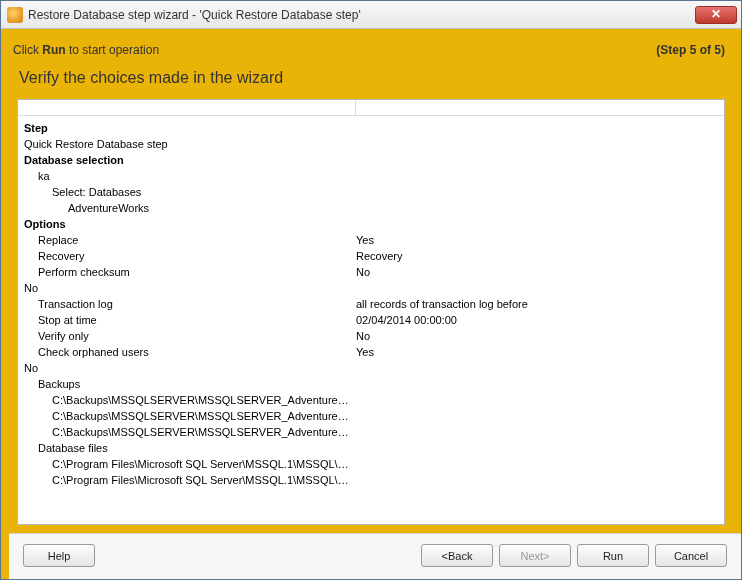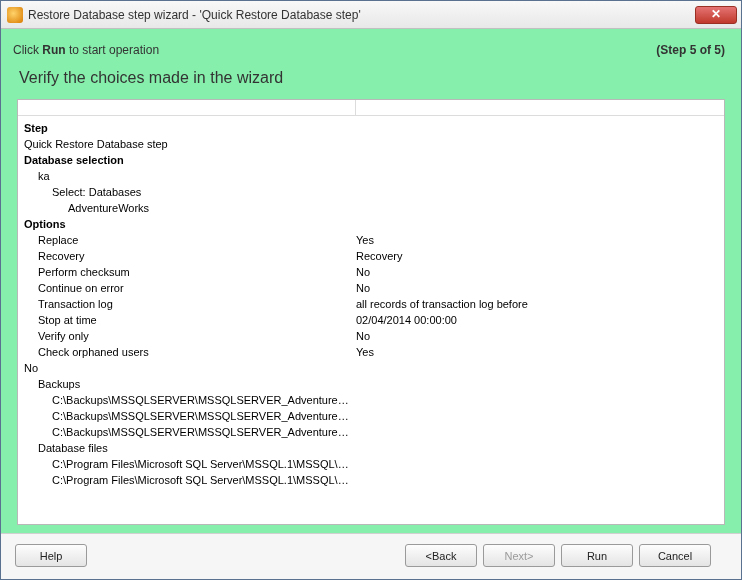--- a/index.html
+++ b/index.html
@@ -9,21 +9,21 @@
     font-size: 11px;
     background: #fff;
     width: 742px;
     height: 580px;
     overflow: hidden;
   }
   .window {
     width: 742px;
     height: 580px;
     border: 1px solid #5a7290;
-    background: #86efac;
+    background: #eab308;
     display: flex;
     flex-direction: column;
   }
   .titlebar {
     height: 28px;
     background: linear-gradient(to bottom, #f8f8f8, #e8e8e8);
     border-bottom: 1px solid #c0c0c0;
     display: flex;
     align-items: center;
     padding: 0 4px 0 6px;
@@ -98,24 +98,25 @@
     white-space: nowrap;
     overflow: hidden;
     text-overflow: ellipsis;
   }
   .section { font-weight: bold; }
   .ind1 { padding-left: 14px; }
   .ind2 { padding-left: 28px; }
   .ind3 { padding-left: 44px; }
   .footer {
     border-top: 1px solid #d0d0d0;
-    padding: 10px 30px 12px 14px;
+    padding: 10px 14px 12px 14px;
     display: flex;
     align-items: center;
     background: #f6f6f6;
+    margin-left: 8px;
   }
   .footer .spacer { flex: 1; }
   .btn {
     min-width: 72px;
     height: 23px;
     margin-left: 6px;
     border: 1px solid #9a9a9a;
     border-radius: 3px;
     background: linear-gradient(to bottom, #fdfdfd, #e4e4e4);
     font-size: 11px;
@@ -192,21 +193,20 @@
         </div>
       <div class="row">
           <div class="label ind1">Recovery</div>
           <div class="value">Recovery</div>
         </div>
       <div class="row">
           <div class="label ind1">Perform checksum</div>
           <div class="value">No</div>
         </div>
       <div class="row">
-          <div class="label ind1">Continue on error</div>
           <div class="value">No</div>
         </div>
       <div class="row">
           <div class="label ind1">Transaction log</div>
           <div class="value">all records of transaction log before</div>
         </div>
       <div class="row">
           <div class="label ind1">Stop at time</div>
           <div class="value">02/04/2014 00:00:00</div>
         </div>

